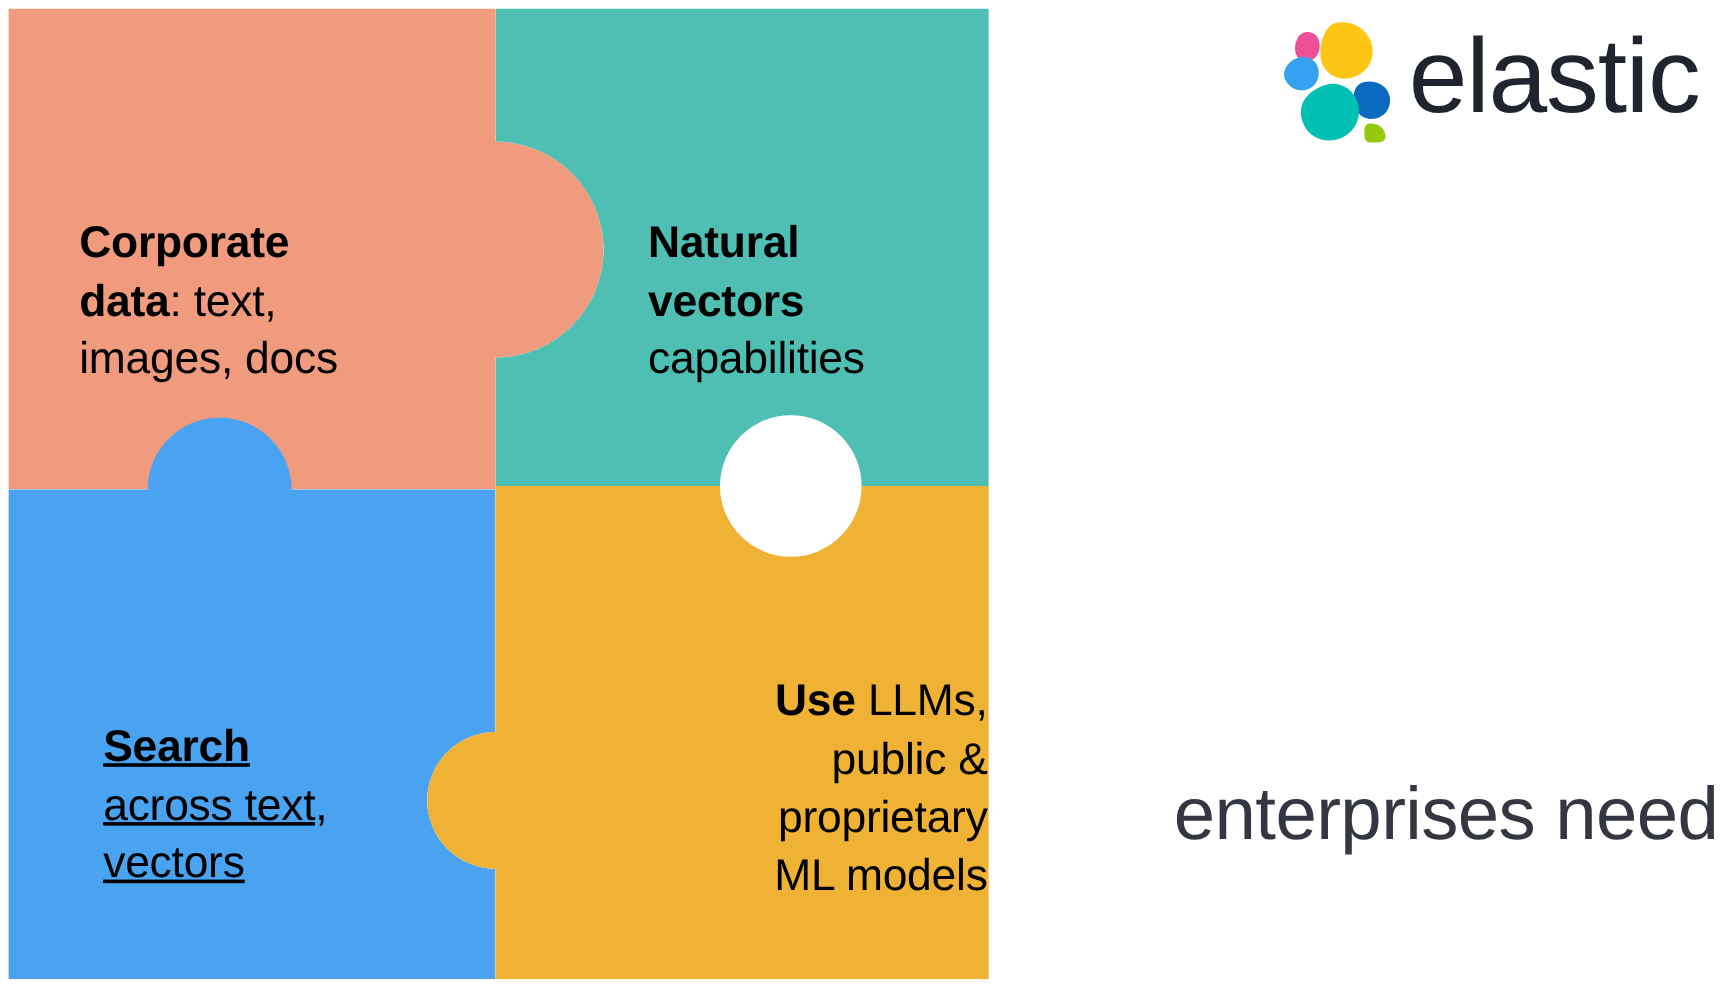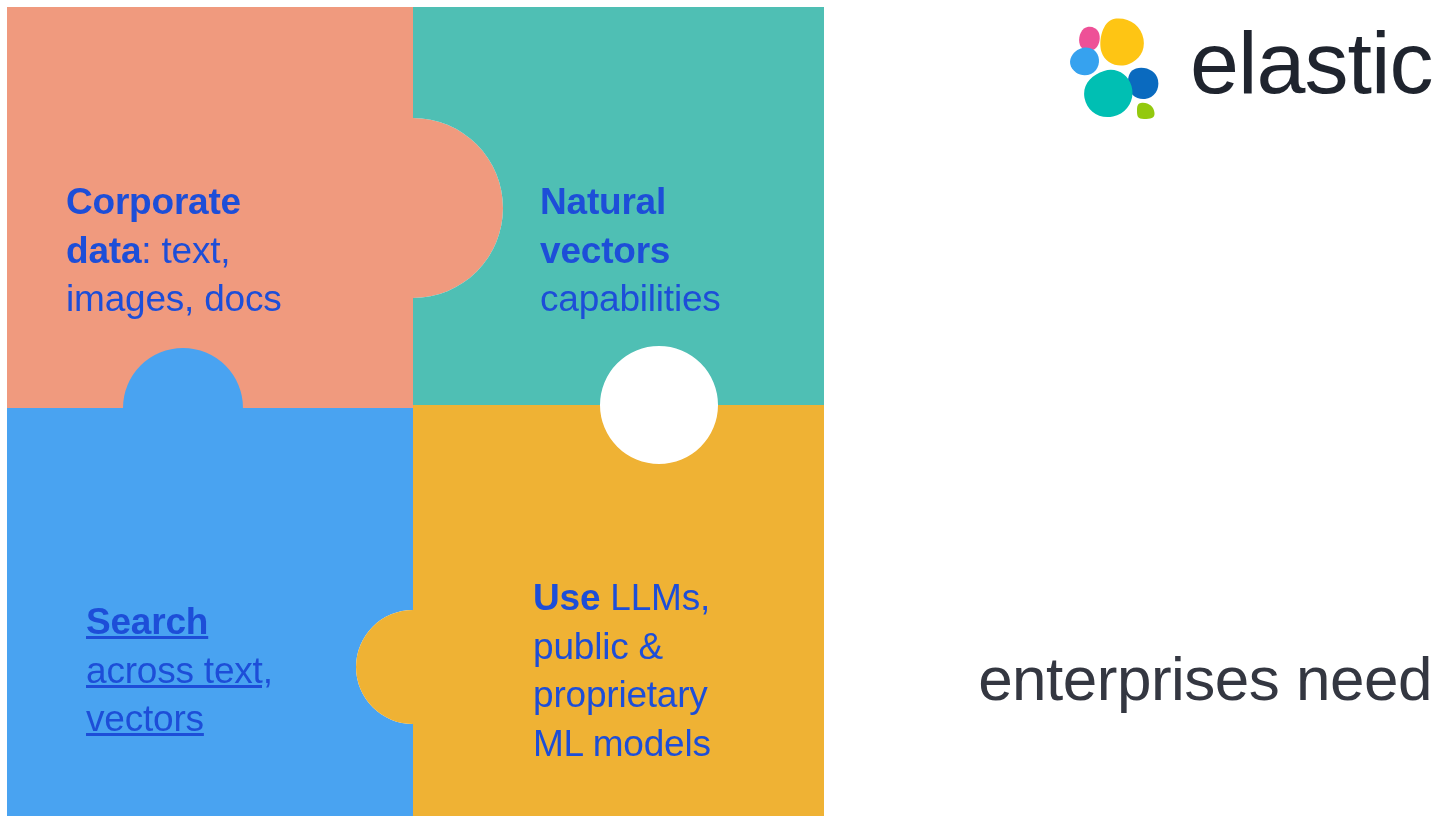--- a/index.html
+++ b/index.html
@@ -34,47 +34,47 @@
     position: absolute;
     left: 0;
     top: 0;
     width: 830px;
     height: 825px;
     display: block;
   }
 
   .piece-text {
     position: absolute;
-    color: #1d4ed8;
+    color: #000000;
     font-size: 37px;
     line-height: 1.31;
     letter-spacing: -0.2px;
     font-weight: 400;
     white-space: pre-line;
   }
   .piece-text b {
     font-weight: 700;
   }
 
   
   #text-corporate-data { left: 66px;  top: 130px; width: 300px; }
   #text-natural-language { left: 540px; top: 130px; width: 290px; }
   #text-search         { left: 86px;  top: 550px; width: 290px; text-decoration: underline; }
-  #text-use-llms       { left: 533px; top: 526px; width: 290px; }
+  #text-use-llms       { left: 533px; top: 512px; width: 290px; text-align: right; }
 
   
   #elastic-logo {
     position: absolute;
     left: 1058px;
     top: 14px;
     width: 372px;
     height: 106px;
     display: flex;
     align-items: center;
-    gap: 22px;
+    gap: 6px;
   }
   #elastic-mark { width: 110px; height: 103px; flex: 0 0 auto; display:block; }
   #elastic-wordmark {
     font-size: 88px;
     line-height: 1;
     font-weight: 300;
     color: #1f242e;
     letter-spacing: -1px;
     transform: translateY(-4px);
   }

